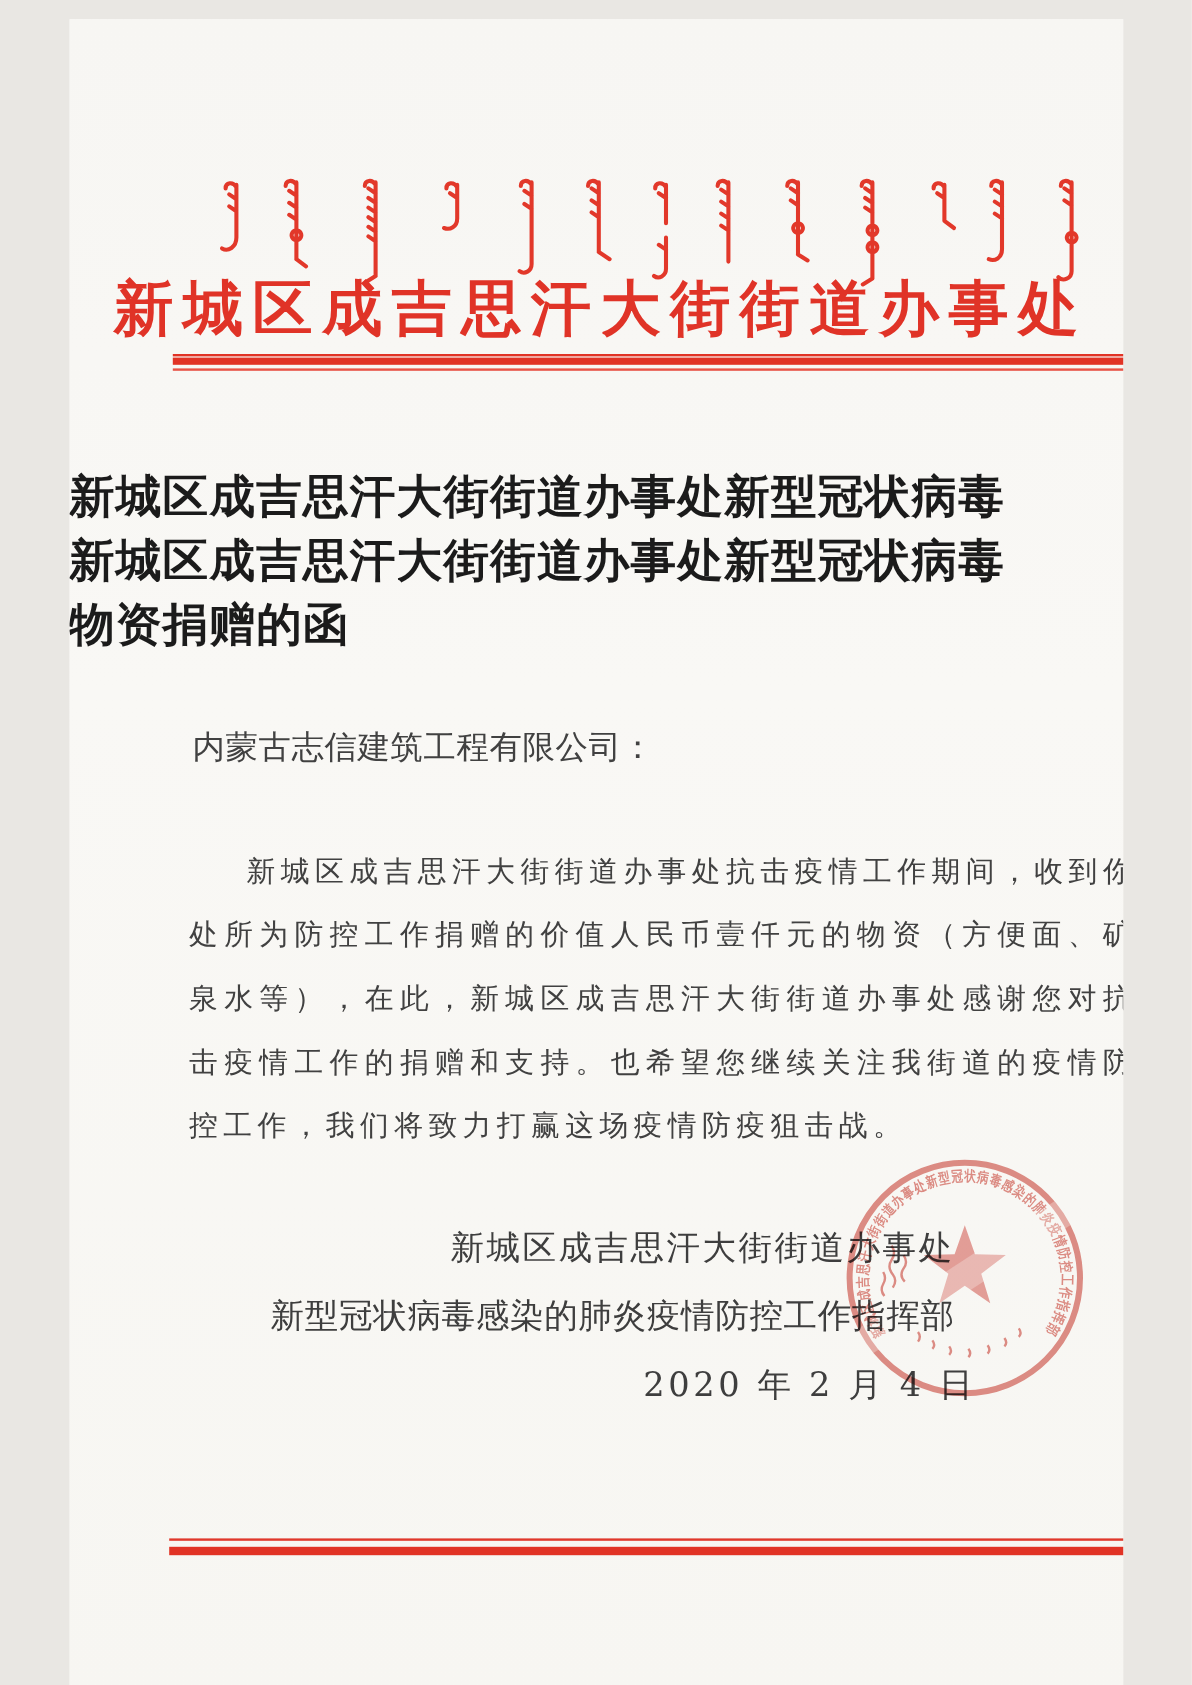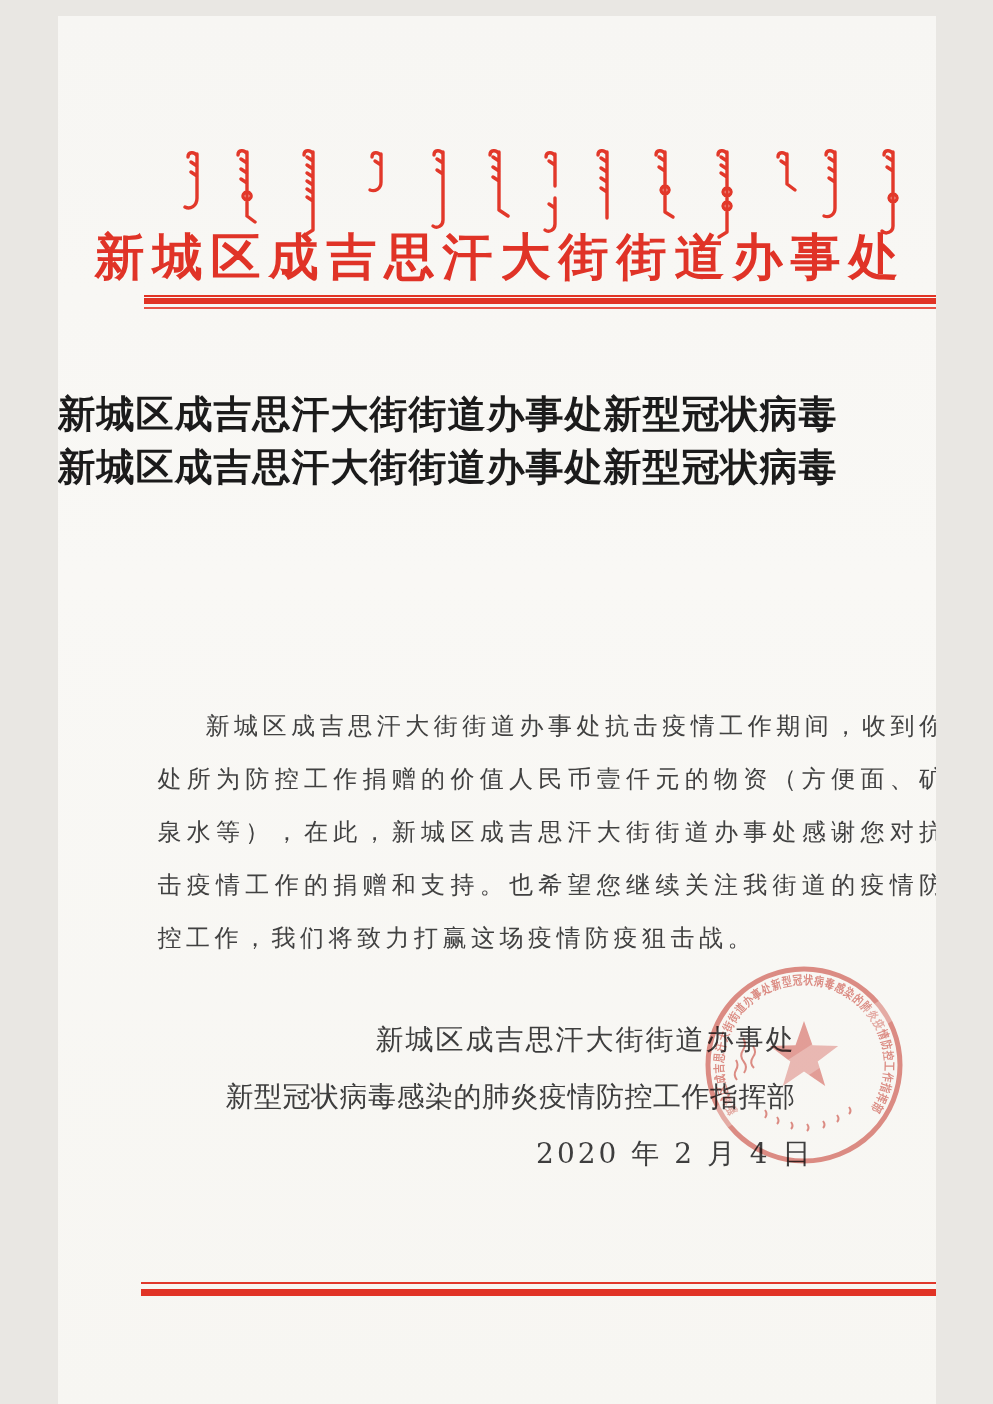--- a/index.html
+++ b/index.html
@@ -85,22 +85,24 @@
 
   <div class="org-name">新城区成吉思汗大街街道办事处</div>
 
   <div class="rule rule-a"></div>
   <div class="rule rule-b"></div>
   <div class="rule rule-c"></div>
 
   <h1 class="doc-title">
     <span>新城区成吉思汗大街街道办事处新型冠状病毒</span>
     <span>新城区成吉思汗大街街道办事处新型冠状病毒</span>
+    <span>物资捐赠的函</span>
   </h1>
 
+  <p class="addressee">内蒙古志信建筑工程有限公司：</p>
 
   <p class="body-par">新城区成吉思汗大街街道办事处抗击疫情工作期间，收到你处所为防控工作捐赠的价值人民币壹仟元的物资（方便面、矿泉水等），在此，新城区成吉思汗大街街道办事处感谢您对抗击疫情工作的捐赠和支持。也希望您继续关注我街道的疫情防控工作，我们将致力打赢这场疫情防疫狙击战。</p>
 
   <div class="sig-block">
     <div class="sig-line1">新城区成吉思汗大街街道办事处</div>
     <div class="sig-line2">新型冠状病毒感染的肺炎疫情防控工作指挥部</div>
     <div class="sig-date">2020 年 2 月 4 日</div>
   </div>
 
   <svg class="seal" viewBox="0 0 210 210">

